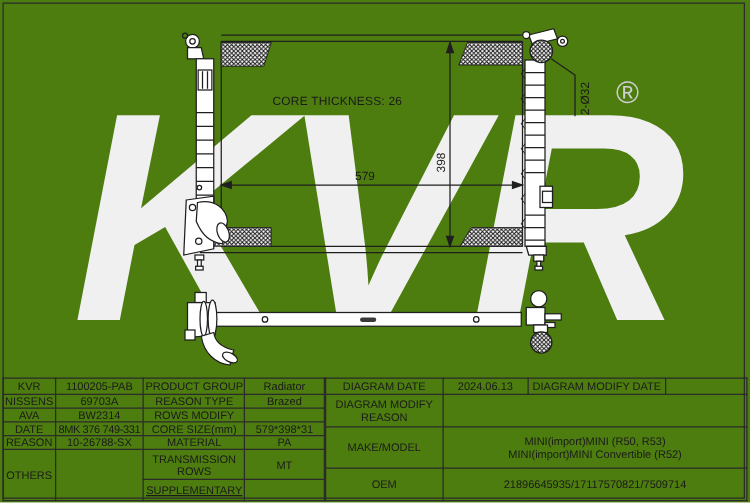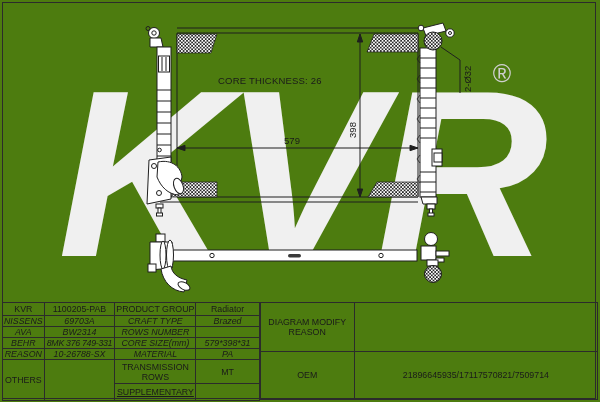--- a/index.html
+++ b/index.html
@@ -6,21 +6,21 @@
   .canvas{position:relative;width:600px;height:402px;background:#4d7c0f;overflow:hidden;
           font-family:"Liberation Sans",sans-serif;color:#1a1a1a;}
   .frame{position:absolute;left:2px;top:2px;width:594px;height:397px;
          border:1px solid #2b2b2b;box-sizing:border-box;pointer-events:none;}
   svg.diagram{position:absolute;left:0;top:0;}
   .tables{position:absolute;left:2px;top:302px;width:596px;height:98px;display:flex;}
   table{border-collapse:collapse;table-layout:fixed;height:98px;}
   td{border:1px solid #2b2b2b;font-size:8.8px;line-height:1.15;text-align:center;
      vertical-align:middle;padding:0 1px;overflow:hidden;white-space:nowrap;}
   td.wrap{white-space:normal;}
-  tr.r1{height:13px;} tr.rs{height:11px;font-style:italic;} tr.rt{height:24px;} tr.rb{height:17px;text-decoration:underline;}
+  tr.r1{height:13px;} tr.rs{height:11px;} tr.rt{height:24px;} tr.rb{height:17px;text-decoration:underline;}
   tr.b1{height:13px;} tr.b2{height:26px;padding-left:24px;} tr.b3{height:33px;} tr.b4{height:26px;padding-left:39px;}
   .ml{display:block;}
 </style>
 </head>
 <body>
 
 <div class="canvas">
 
   <svg class="diagram" width="600" height="302" viewBox="0 0 600 302">
     <defs>
@@ -148,31 +148,31 @@
       <tbody>
           <tr class="r1">
         <td>KVR</td>
         <td>1100205-PAB</td>
         <td>PRODUCT GROUP</td>
         <td>Radiator</td>
       </tr>
       <tr class="rs">
         <td>NISSENS</td>
         <td>69703A</td>
-        <td>CRAFT TYPE</td>
+        <td>REASON TYPE</td>
         <td>Brazed</td>
       </tr>
       <tr class="rs">
         <td>AVA</td>
         <td>BW2314</td>
-        <td>ROWS NUMBER</td>
+        <td>ROWS MODIFY</td>
         <td></td>
       </tr>
       <tr class="rs">
-        <td>BEHR</td>
+        <td>DATE</td>
         <td style="letter-spacing:-0.3px">8MK 376 749-331</td>
         <td>CORE SIZE(mm)</td>
         <td>579*398*31</td>
       </tr>
       <tr class="rs">
         <td>REASON</td>
         <td>10-26788-SX</td>
         <td>MATERIAL</td>
         <td>PA</td>
       </tr>
@@ -190,24 +190,37 @@
       </table>
 
     <table>
       <colgroup>
           <col style="width:95px">
           <col style="width:68px">
           <col style="width:111px">
           <col style="width:66px">
         </colgroup>
       <tbody>
+          <tr class="b1">
+        <td>DIAGRAM DATE</td>
+        <td>2024.06.13</td>
+        <td>DIAGRAM MODIFY DATE</td>
+        <td></td>
+      </tr>
       <tr class="b2">
         <td class="wrap">DIAGRAM MODIFY REASON</td>
         <td colspan="3"></td>
       </tr>
+      <tr class="b3">
+        <td>MAKE/MODEL</td>
+        <td colspan="3" class="wrap">
+          <span class="ml">MINI(import)MINI (R50, R53)</span>
+          <span class="ml">MINI(import)MINI Convertible (R52)</span>
+        </td>
+      </tr>
       <tr class="b4">
         <td>OEM</td>
         <td colspan="3">21896645935/17117570821/7509714</td>
       </tr>
     </tbody>
       </table>
   </div>
 
 </div>
 

